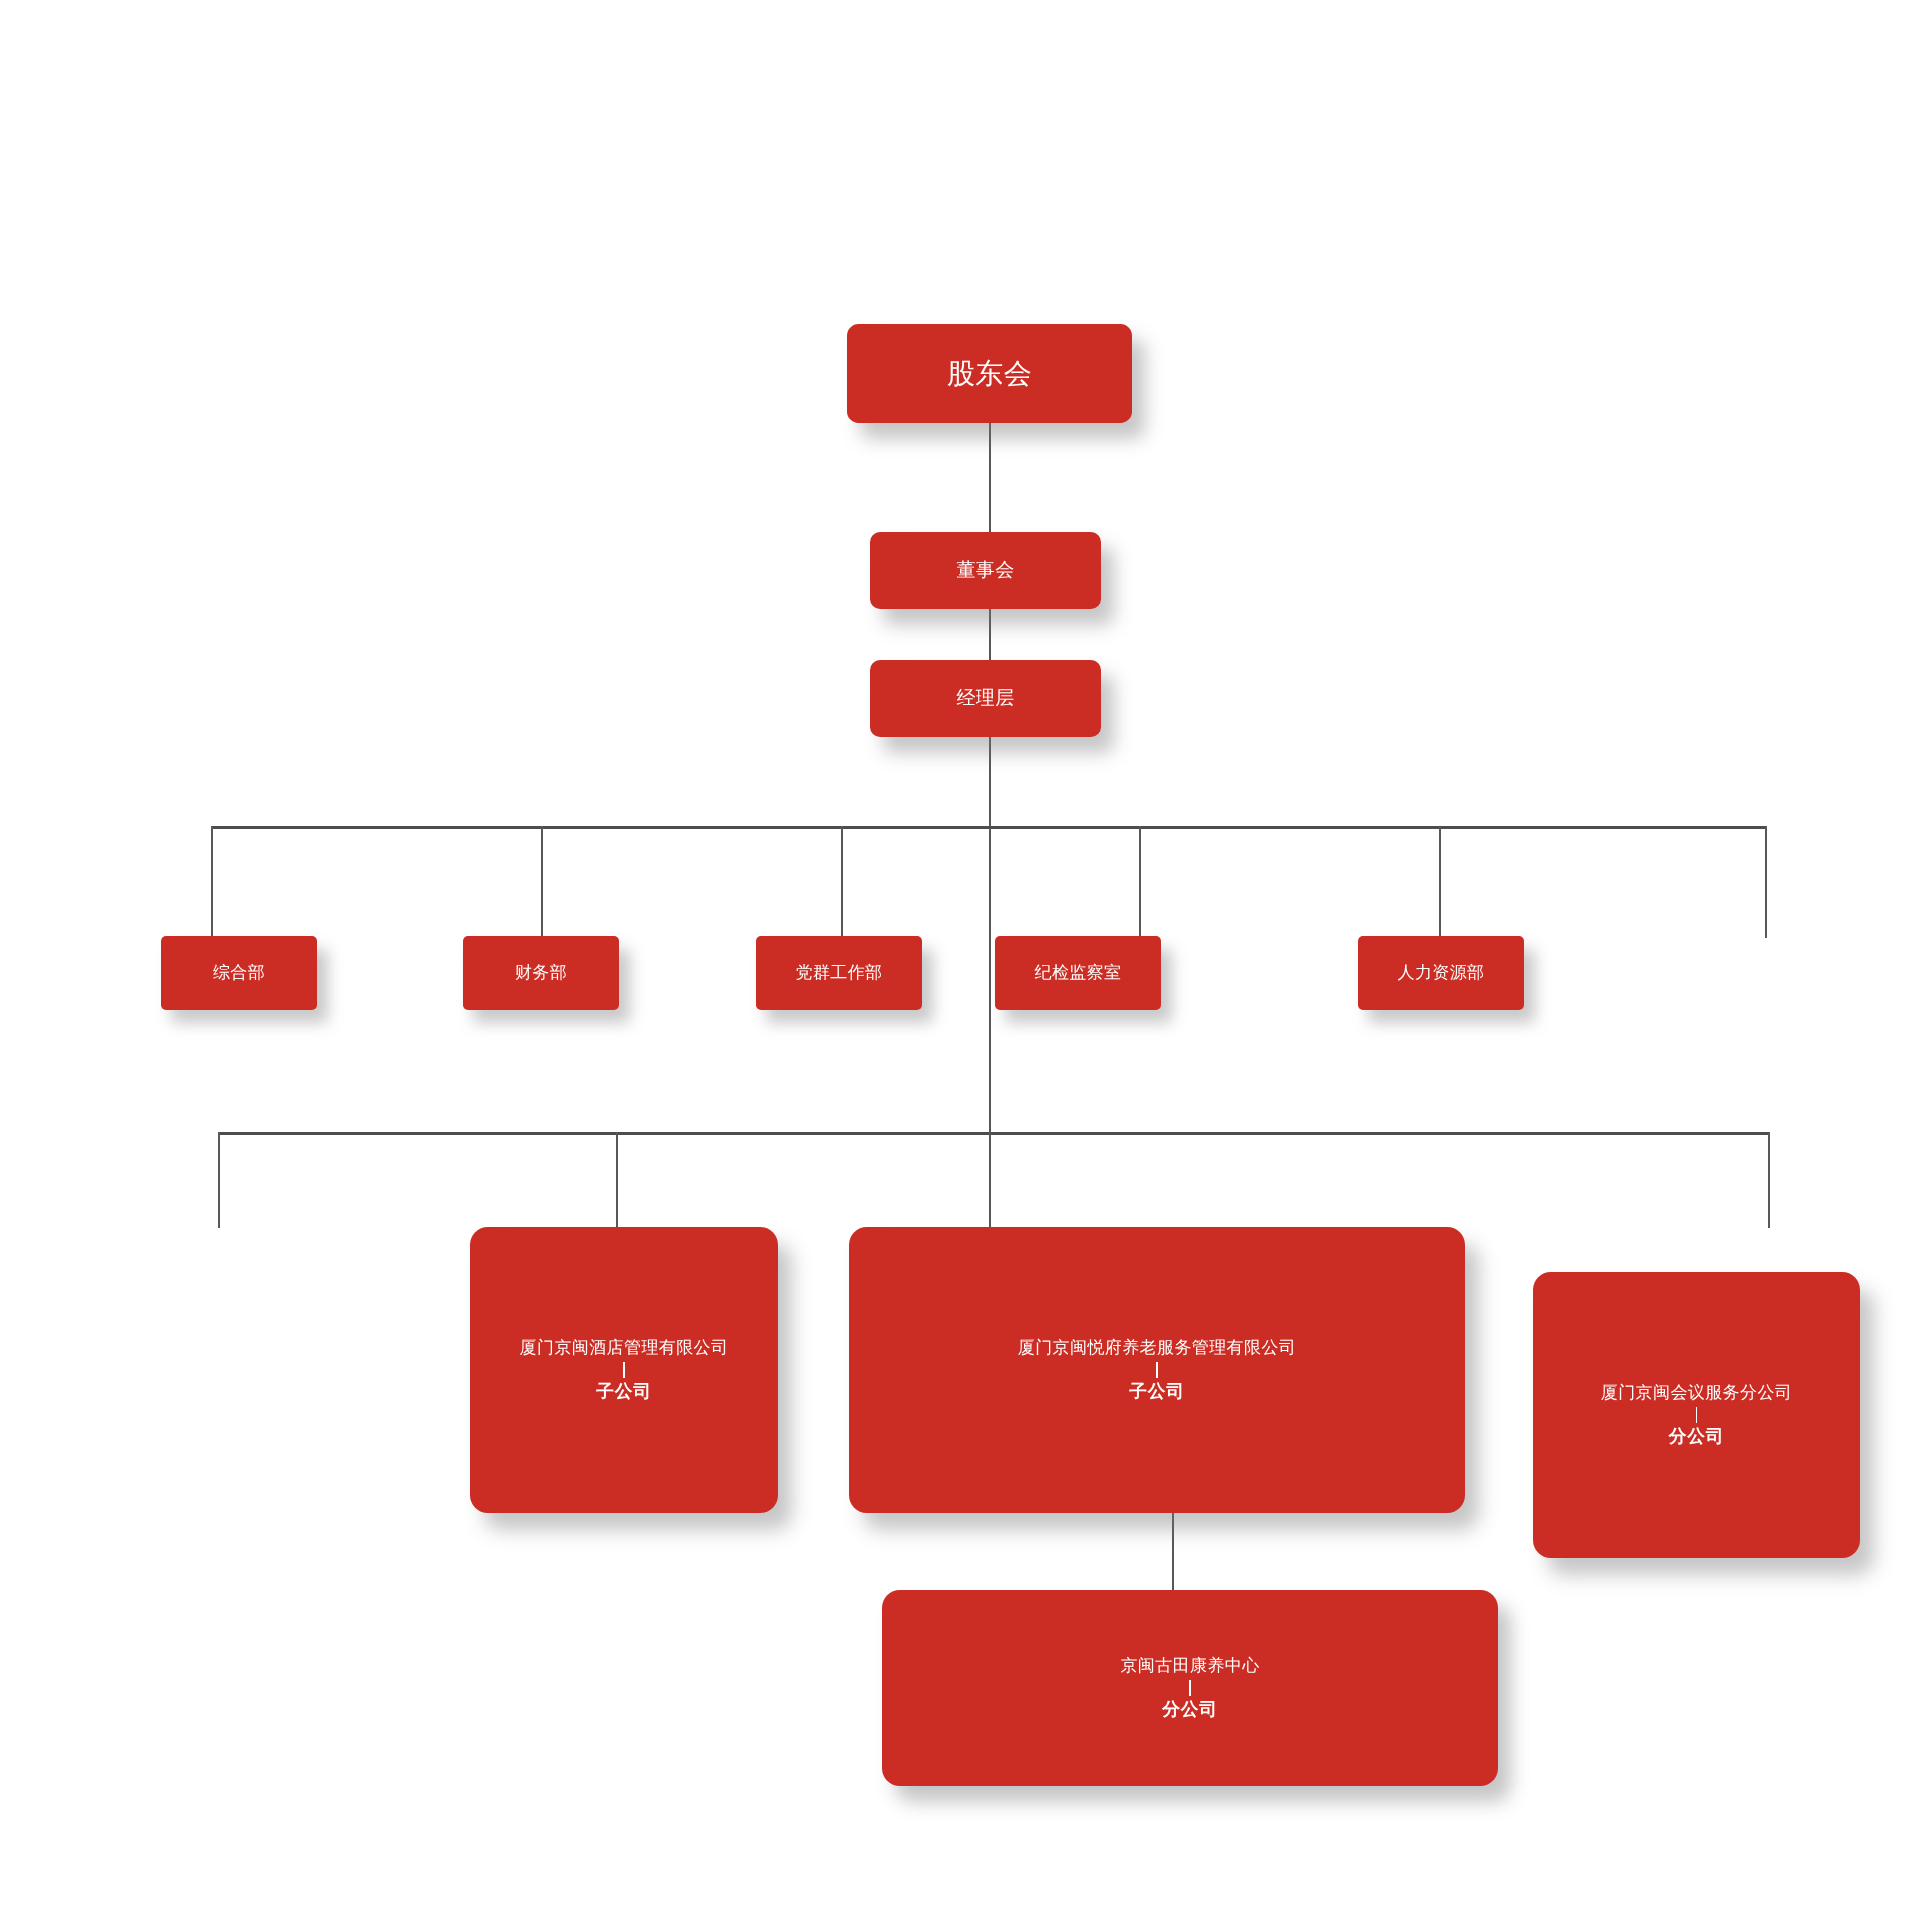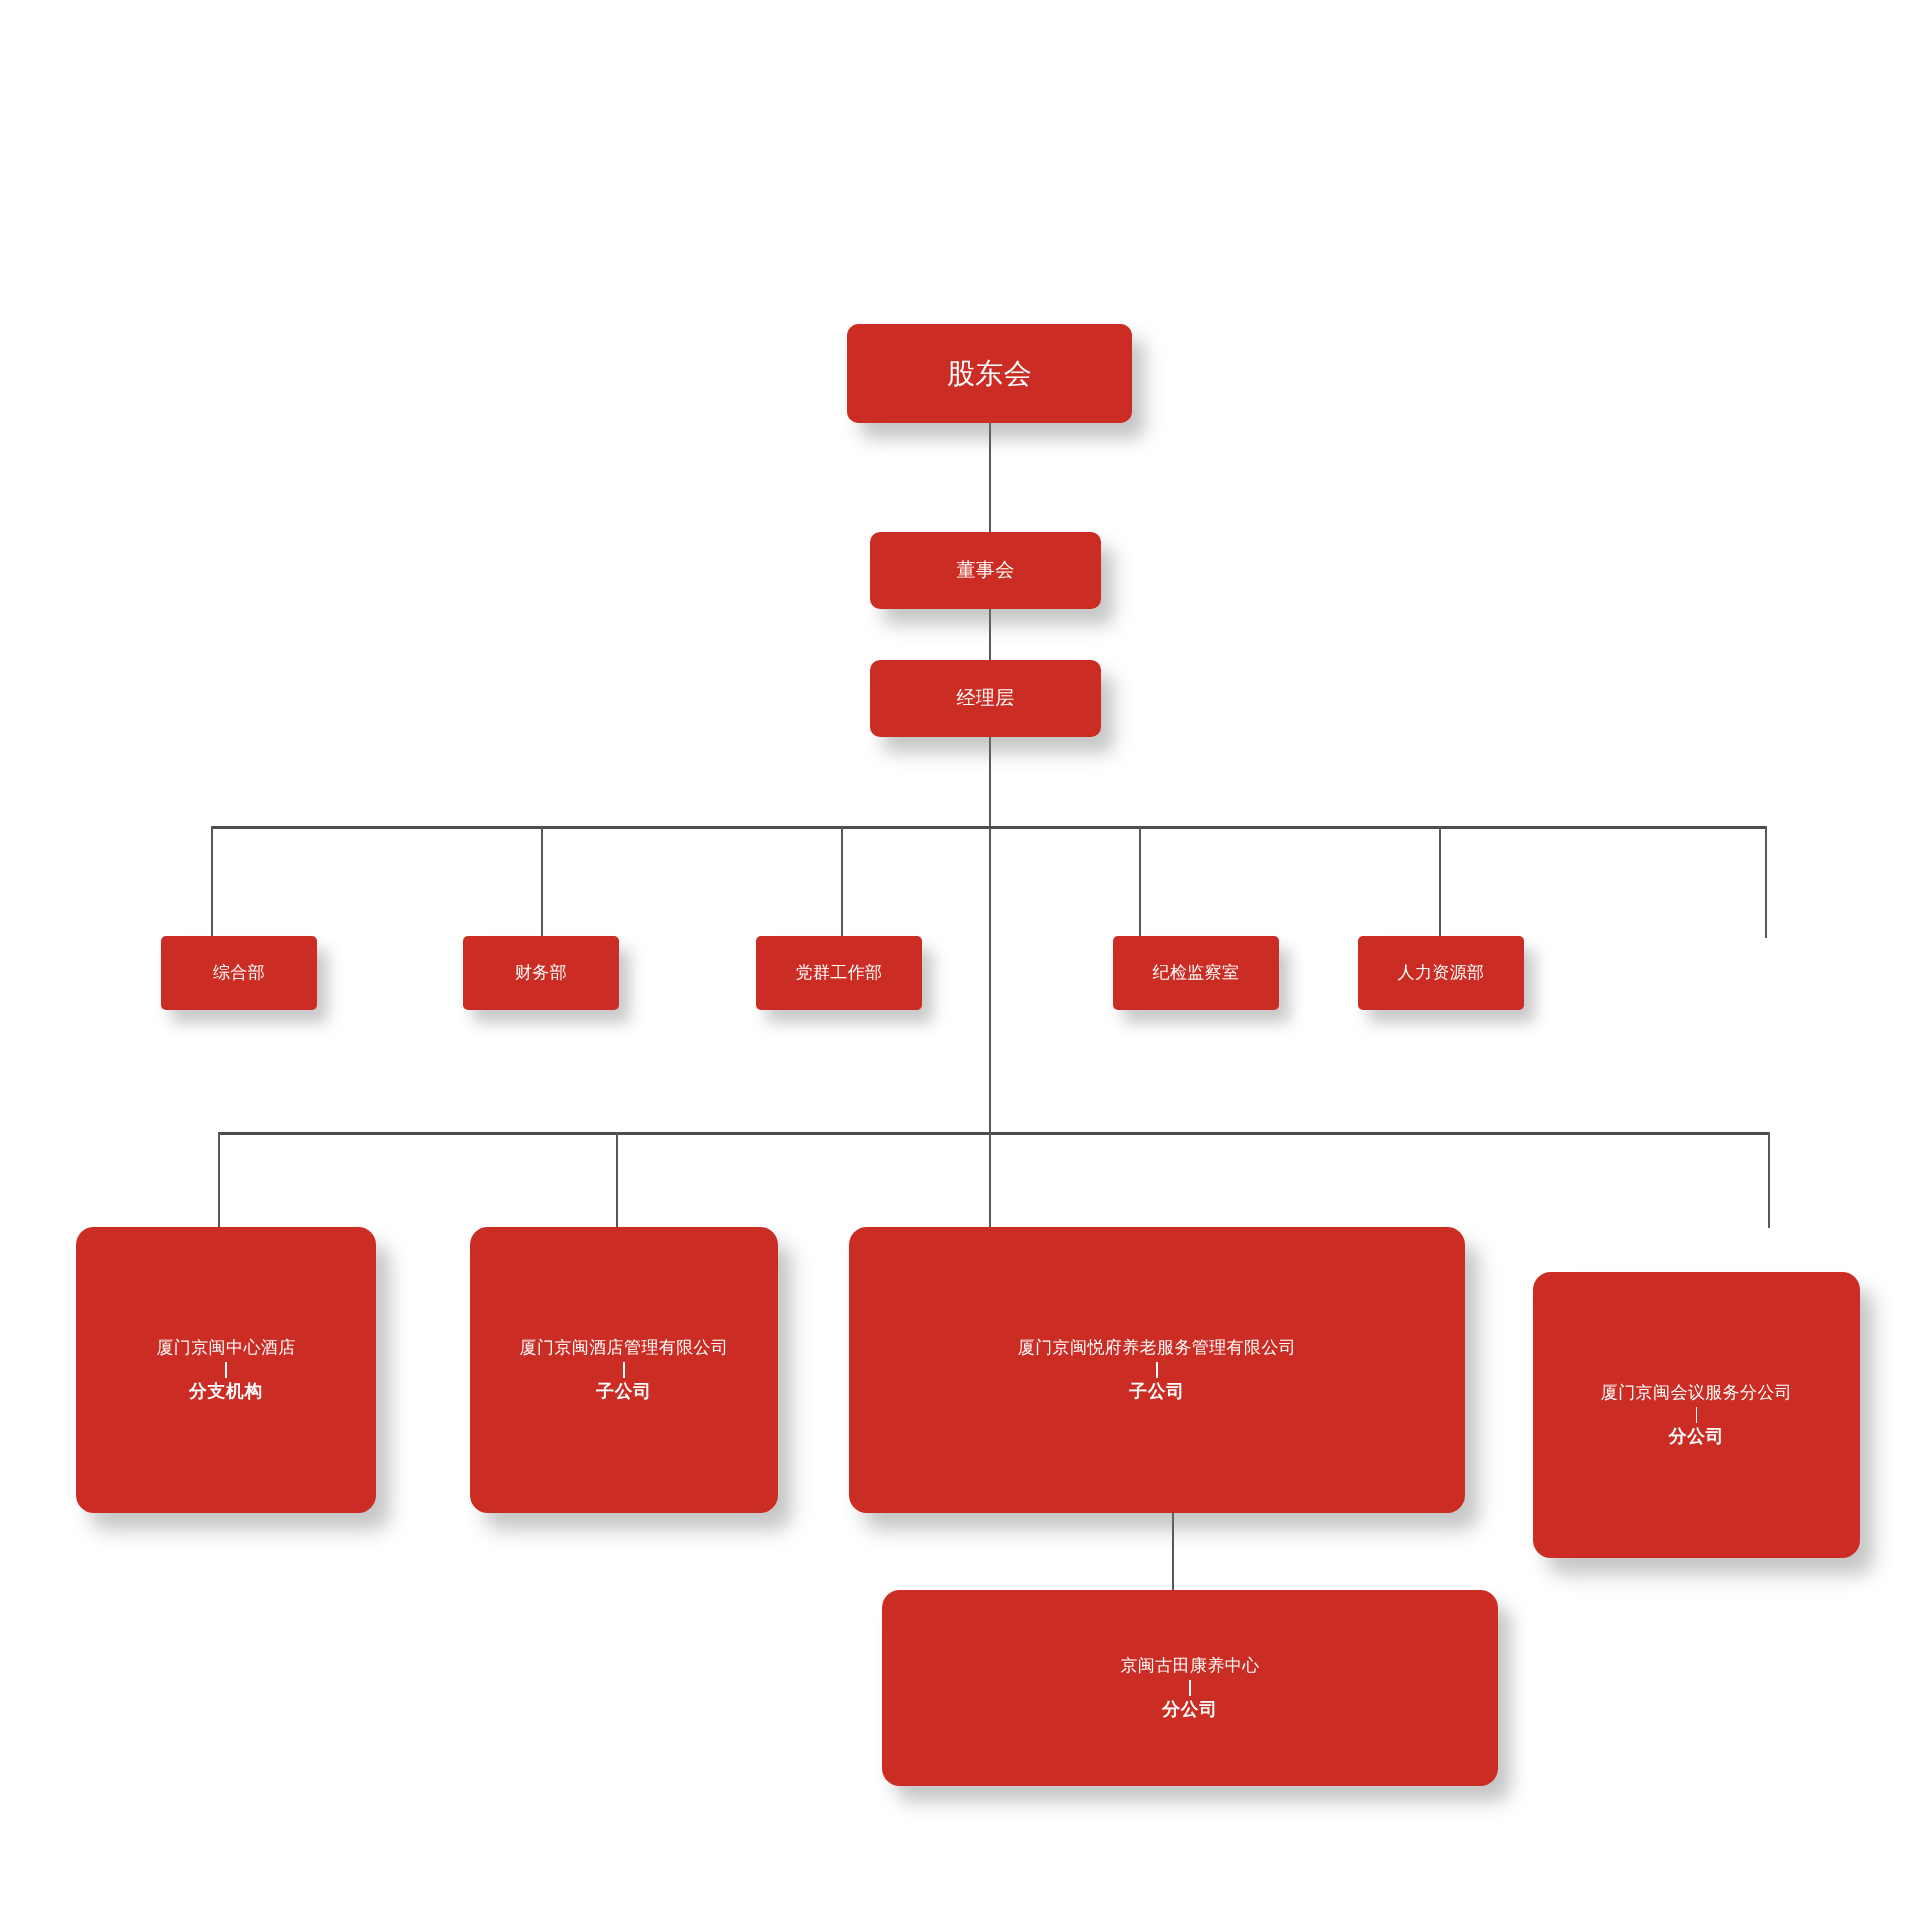--- a/index.html
+++ b/index.html
@@ -84,21 +84,21 @@
     top: 936px;
     height: 74px;
     border-radius: 5px;
     box-shadow: 10.8px 13px 15.4px rgba(120,120,120,0.40);
   }
   .dept .title { font-size: 17px; }
 
   #n-dept-0 { left: 161px;  width: 156px; }
   #n-dept-1 { left: 463px; width: 156px; }
   #n-dept-2 { left: 756px; width: 166px; }
-  #n-dept-3 { left: 1113px; width: 166px; }
+  #n-dept-3 { left: 995px; width: 166px; }
   #n-dept-4 { left: 1358px; width: 166px; }
   #n-dept-5 { left: 1603px; width: 212px; }
 
   .sub {
     border-radius: 17.7px;
     box-shadow: 14px 17px 19px rgba(120,120,120,0.42);
   }
   #n-sub-0 { left: 76px;  top: 1227px; width: 300px;  height: 286px; }
   #n-sub-1 { left: 470px; top: 1227px; width: 308px;  height: 286px; }
   #n-sub-2 { left: 849px; top: 1227px; width: 616px; height: 286px; }
@@ -158,25 +158,20 @@
   <div class="node dept" id="n-dept-2">
     <span class="title">党群工作部</span>
   </div>
   <div class="node dept" id="n-dept-3">
     <span class="title">纪检监察室</span>
   </div>
   <div class="node dept" id="n-dept-4">
     <span class="title">人力资源部</span>
   </div>
 
-  <div class="node sub big" id="n-sub-0">
-    <span class="title">厦门京闽中心酒店</span>
-    <span class="divider"></span>
-    <span class="subtitle">分支机构</span>
-  </div>
 
   <div class="node sub big" id="n-sub-1">
     <span class="title">厦门京闽酒店管理有限公司</span>
     <span class="divider"></span>
     <span class="subtitle">子公司</span>
   </div>
 
   <div class="node sub big" id="n-sub-2">
     <span class="title">厦门京闽悦府养老服务管理有限公司</span>
     <span class="divider"></span>

